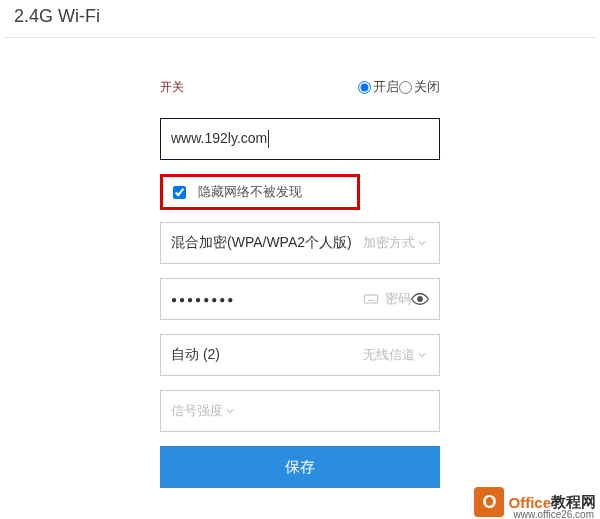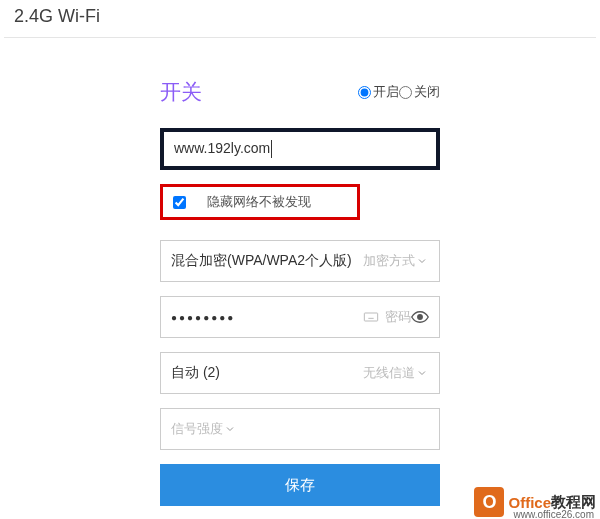--- a/index.html
+++ b/index.html
@@ -29,22 +29,22 @@
     }
     .switch-row {
       display: flex;
       align-items: center;
       margin-bottom: 22px;
       font-size: 14px;
       color: #333;
     }
     .switch-label {
       flex: 1;
-      font-size: 21px;
-      color: #8b5cf6;
+      font-size: 12px;
+      color: #7f1d1d;
     }
     .radio-group {
       display: flex;
       font-size: 13px;
       color: #444;
       align-items: center;
     }
     .radio-item {
       display: flex;
       align-items: center;
@@ -57,21 +57,21 @@
       background: #fff;
       display: flex;
       align-items: center;
       padding: 0 10px;
       margin-bottom: 14px;
       font-size: 14px;
       color: #333;
       position: relative;
     }
     .field.active {
-      border: 4px solid #0f172a;
+      border: 1px solid #0f172a;
     }
     .field .value {
       flex: 1;
       color: #333;
       white-space: nowrap;
       overflow: hidden;
     }
     .field .placeholder {
       color: #bbb;
       font-size: 13px;
@@ -111,27 +111,27 @@
       height: 18px;
       display: flex;
       align-items: center;
       justify-content: center;
       color: #555;
     }
     .eye-icon svg { width:18px;height:18px; }
     .check-row {
       border: 3px solid #d80000;
       padding: 6px 10px;
-      margin-bottom: 20px;
+      margin-bottom: 12px;
       width: 200px;
       display: flex;
       align-items: center;
       font-size: 13px;
       color: #555;
-      gap: 21px;
+      gap: 12px;
     }
     .check-row input[type=checkbox] {
       width: 13px;
       height: 13px;
     }
     .save-btn {
       width: 100%;
       height: 42px;
       background: #2b8de0;
       color: #fff;

